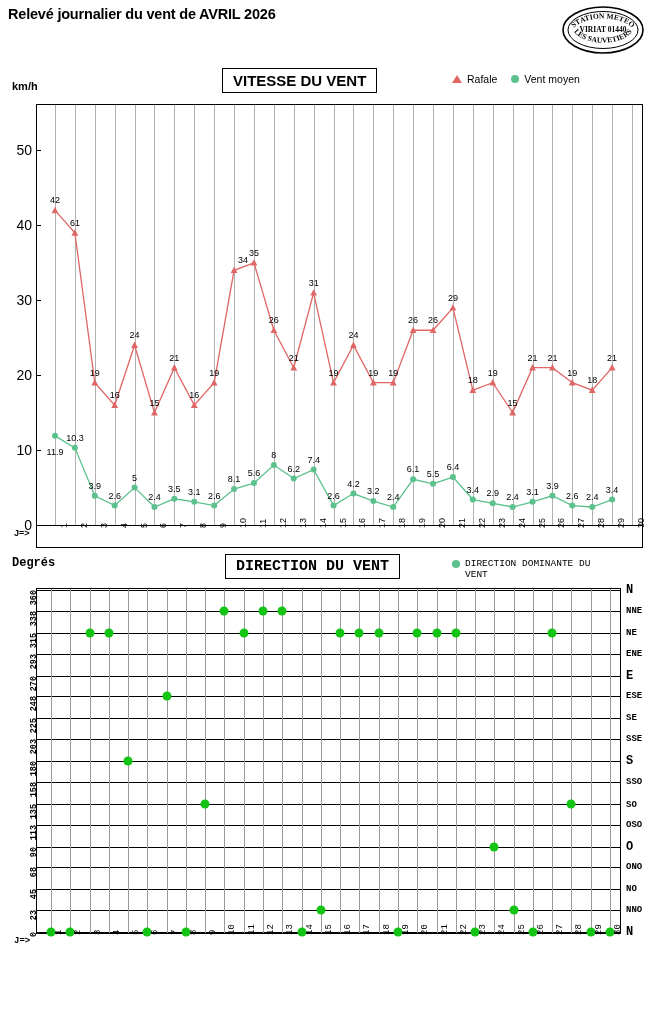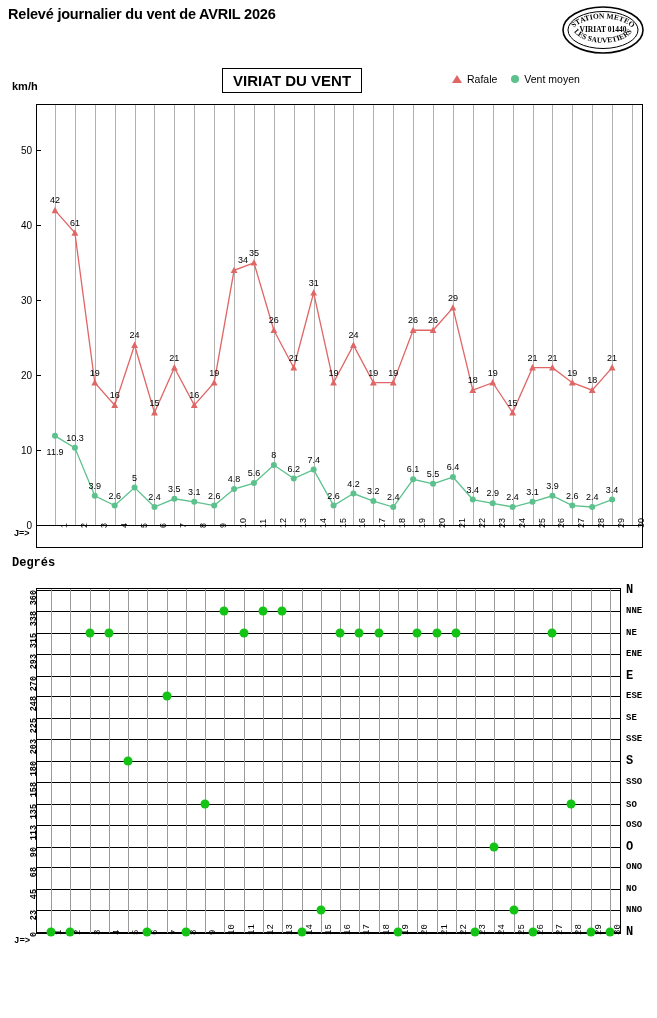--- a/index.html
+++ b/index.html
@@ -29,21 +29,21 @@
   .legend1 .li{display:flex;align-items:center;gap:5px;}
   .tri{width:0;height:0;border-left:5px solid transparent;border-right:5px solid transparent;border-bottom:8px solid #e06666;}
   .dot{width:8px;height:8px;border-radius:50%;background:#5cc18c;}
   .plotbox{
     position:absolute;border:1px solid #000;background:#fff;
     box-sizing:border-box;
   }
   #p1{left:36px;top:44px;width:607px;height:444px;}
   .ylabel{
     position:absolute;right:100%;margin-right:5px;transform:translateY(-50%);
-    font-size:10px;white-space:nowrap;
+    font-size:14px;white-space:nowrap;
   }
   .tick{position:absolute;left:0;width:4px;height:1px;background:#000;}
   .vgrid{position:absolute;top:0;bottom:0;width:1px;background:#b0b0b0;}
   .xlab{
     position:absolute;font-size:9px;white-space:nowrap;
     transform-origin:left top;
   }
   .jlab{position:absolute;font-size:9px;font-weight:bold;}
   .pt-label{position:absolute;font-size:9px;transform:translateX(-50%);white-space:nowrap;}
   svg.series{position:absolute;left:0;top:0;overflow:visible;}
@@ -75,21 +75,21 @@
     </text>
     <text x="44" y="28" font-family="Liberation Serif, serif" font-size="7.5" font-weight="bold" text-anchor="middle">VIRIAT 01440</text>
     <text font-family="Liberation Serif, serif" font-size="7.5" font-weight="bold">
       <textPath href="#arcBot" startOffset="50%" text-anchor="middle">LES SAUVETIERS</textPath>
     </text>
   </svg>
 </div>
 
 <div class="panel1">
   <div class="kmh">km/h</div>
-  <div class="chart-title-box" id="t1">VIRIAT DU VENT</div>
+  <div class="chart-title-box" id="t1">VITESSE DU VENT</div>
   <div class="legend1">
     <div class="li">
       <span class="tri"></span>
       <span>Rafale</span>
     </div>
     <div class="li">
       <span class="dot"></span>
       <span>Vent moyen</span>
     </div>
   </div>
@@ -260,21 +260,21 @@
       <div class="pt-label" style="left: 575.103px; top: 247.691px;">21</div>
       <div class="pt-label" style="left: 18px; top: 315.858px; margin-top: 26px;">11.9</div>
       <div class="pt-label" style="left: 37.8966px; top: 327.844px;">10.3</div>
       <div class="pt-label" style="left: 57.7931px; top: 375.785px;">3.9</div>
       <div class="pt-label" style="left: 77.6897px; top: 385.524px;">2.6</div>
       <div class="pt-label" style="left: 97.5862px; top: 367.545px;">5</div>
       <div class="pt-label" style="left: 117.483px; top: 387.022px;">2.4</div>
       <div class="pt-label" style="left: 137.379px; top: 378.782px;">3.5</div>
       <div class="pt-label" style="left: 157.276px; top: 381.778px;">3.1</div>
       <div class="pt-label" style="left: 177.172px; top: 385.524px;">2.6</div>
-      <div class="pt-label" style="left: 197.069px; top: 369.044px;">4.8</div>
+      <div class="pt-label" style="left: 197.069px; top: 369.044px;">8.1</div>
       <div class="pt-label" style="left: 216.966px; top: 363.051px;">5.6</div>
       <div class="pt-label" style="left: 236.862px; top: 345.073px;">8</div>
       <div class="pt-label" style="left: 256.759px; top: 358.556px;">6.2</div>
       <div class="pt-label" style="left: 276.655px; top: 349.567px;">7.4</div>
       <div class="pt-label" style="left: 296.552px; top: 385.524px;">2.6</div>
       <div class="pt-label" style="left: 316.448px; top: 373.538px;">4.2</div>
       <div class="pt-label" style="left: 336.345px; top: 381.029px;">3.2</div>
       <div class="pt-label" style="left: 356.241px; top: 387.022px;">2.4</div>
       <div class="pt-label" style="left: 376.138px; top: 359.305px;">6.1</div>
       <div class="pt-label" style="left: 396.034px; top: 363.8px;">5.5</div>
@@ -286,20 +286,25 @@
       <div class="pt-label" style="left: 515.414px; top: 375.785px;">3.9</div>
       <div class="pt-label" style="left: 535.31px; top: 385.524px;">2.6</div>
       <div class="pt-label" style="left: 555.207px; top: 387.022px;">2.4</div>
       <div class="pt-label" style="left: 575.103px; top: 379.531px;">3.4</div>
     </div>
   <div class="jlab" id="j1" style="left: 14px; top: 468px;">J=&gt;</div>
 </div>
 
 <div class="panel2">
   <div class="degres">Degrés</div>
+  <div class="chart-title-box" id="t2">DIRECTION DU VENT</div>
+  <div class="legend2">
+    <span class="dot" style="flex:0 0 auto;margin-top:2px;"></span>
+    <span>DIRECTION DOMINANTE DU VENT</span>
+  </div>
   <div class="plotbox" id="p2">
       <div class="hgrid" style="top: 343px;"></div>
       <div class="ylab2" style="top: 343px;">0</div>
       <div class="rlab2 big" style="top: 343px;">N</div>
       <div class="hgrid" style="top: 321.15px;"></div>
       <div class="ylab2" style="top: 321.15px;">23</div>
       <div class="rlab2" style="top: 321.15px;">NNO</div>
       <div class="hgrid" style="top: 300.25px;"></div>
       <div class="ylab2" style="top: 300.25px;">45</div>
       <div class="rlab2" style="top: 300.25px;">NO</div>

